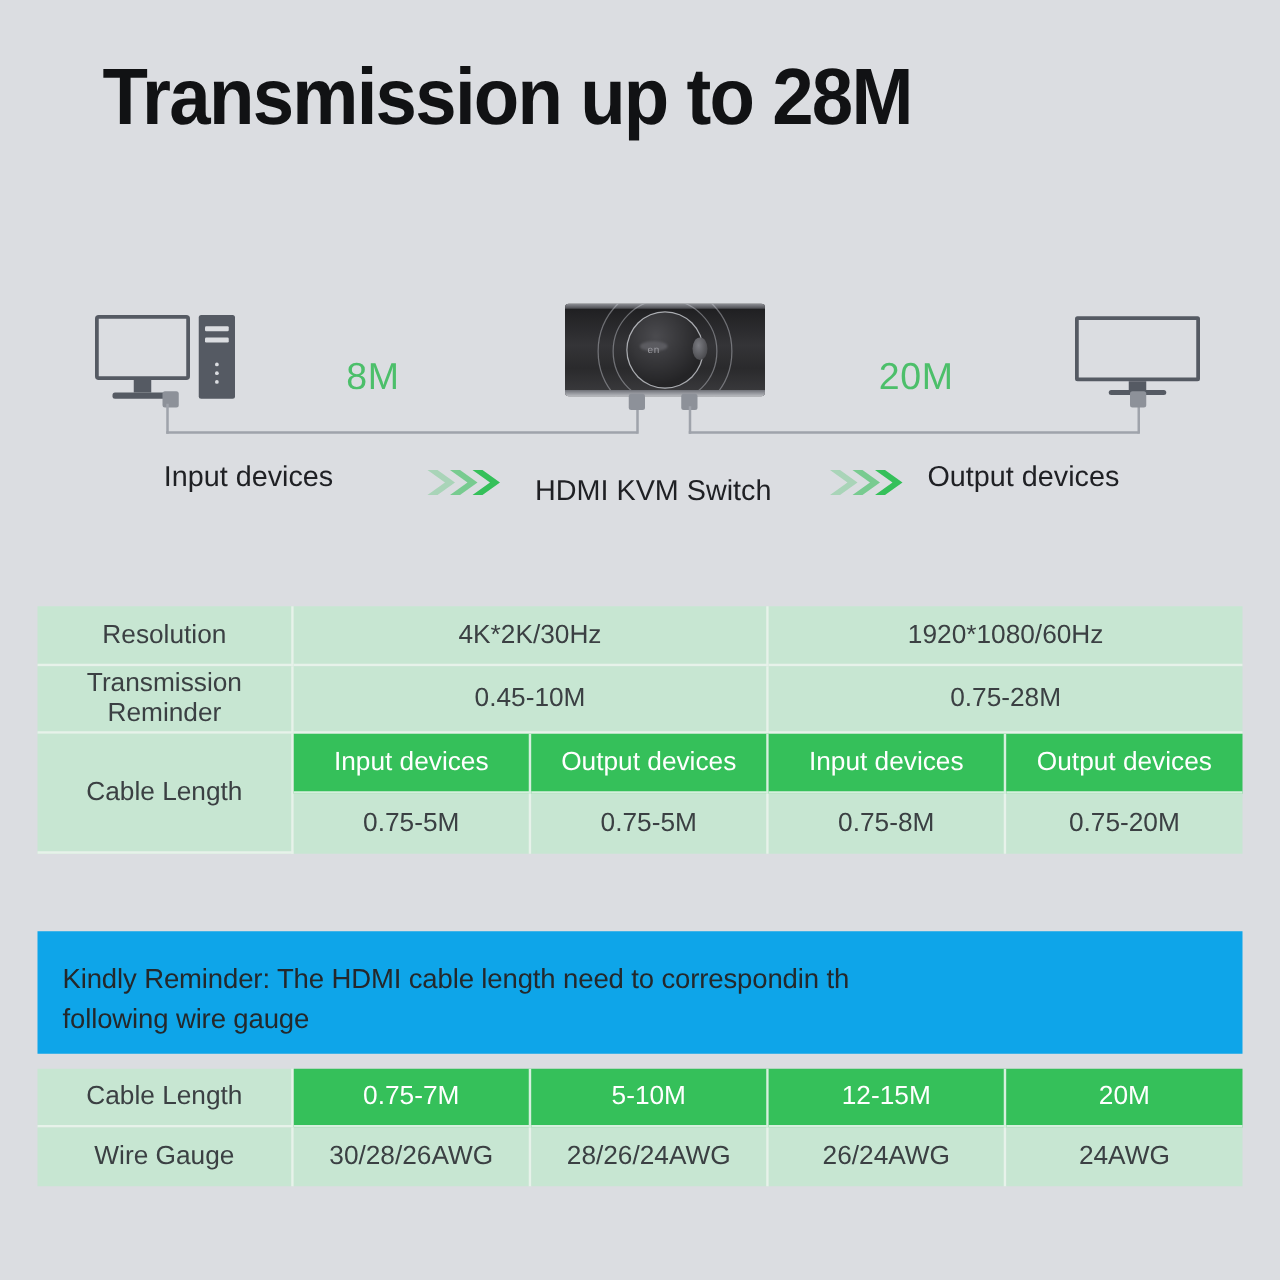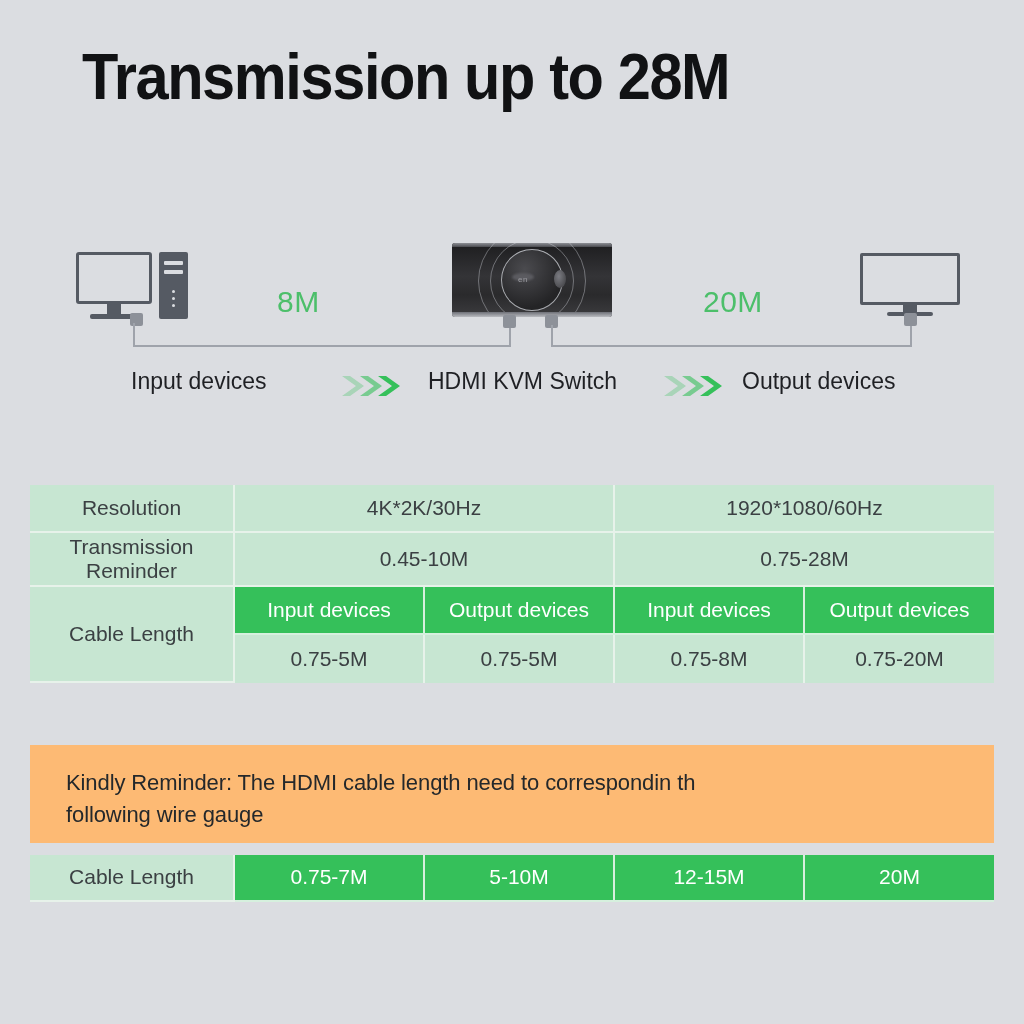--- a/index.html
+++ b/index.html
@@ -198,21 +198,21 @@
     left: 0; top: 368px;
     width: 1024px; height: 36px;
   }
   .caption {
     position: absolute;
     font-size: 23px;
     color: #1f2024;
     white-space: nowrap;
   }
   .caption.c1 { left: 131px; top: 0; }
-  .caption.c2 { left: 428px; top: 0; }
+  .caption.c2 { left: 428px; top: 11px; }
   .caption.c3 { left: 742px; top: 0; }
 
   .arrows {
     position: absolute;
     top: 5px;
     width: 72px; height: 26px;
   }
   .arrows.a1 { left: 340px; }
   .arrows.a2 { left: 662px; }
   .arrows svg { display: block; }
@@ -245,22 +245,22 @@
   }
   .tbl td.label { font-size: 21px; }
 
   #spec-table { left: 30px; top: 485px; width: 964px; }
   #spec-table td { height: 48px; }
 
   .reminder {
     position: absolute;
     left: 30px; top: 745px;
     width: 964px; height: 98px;
-    background: #fdba74;
-    padding: 22px 30px 0 36px;
+    background: #0ea5e9;
+    padding: 22px 30px 0 20px;
   }
   .reminder-text {
     font-size: 22px;
     color: #24282b;
     line-height: 1.45;
     letter-spacing: -0.1px;
   }
 
   #gauge-table { left: 30px; top: 855px; width: 964px; }
   #gauge-table td { height: 47px; }
@@ -398,16 +398,23 @@
       <col style="width:189px">
     </colgroup>
     <tbody>
       <tr>
         <td class="label">Cable Length</td>
         <td class="green">0.75-7M</td>
         <td class="green">5-10M</td>
         <td class="green">12-15M</td>
         <td class="green last-col">20M</td>
       </tr>
+      <tr class="last-row">
+        <td class="label">Wire Gauge</td>
+        <td>30/28/26AWG</td>
+        <td>28/26/24AWG</td>
+        <td>26/24AWG</td>
+        <td class="last-col">24AWG</td>
+      </tr>
     </tbody>
   </table>
 
 </div>
 
 </body></html>

